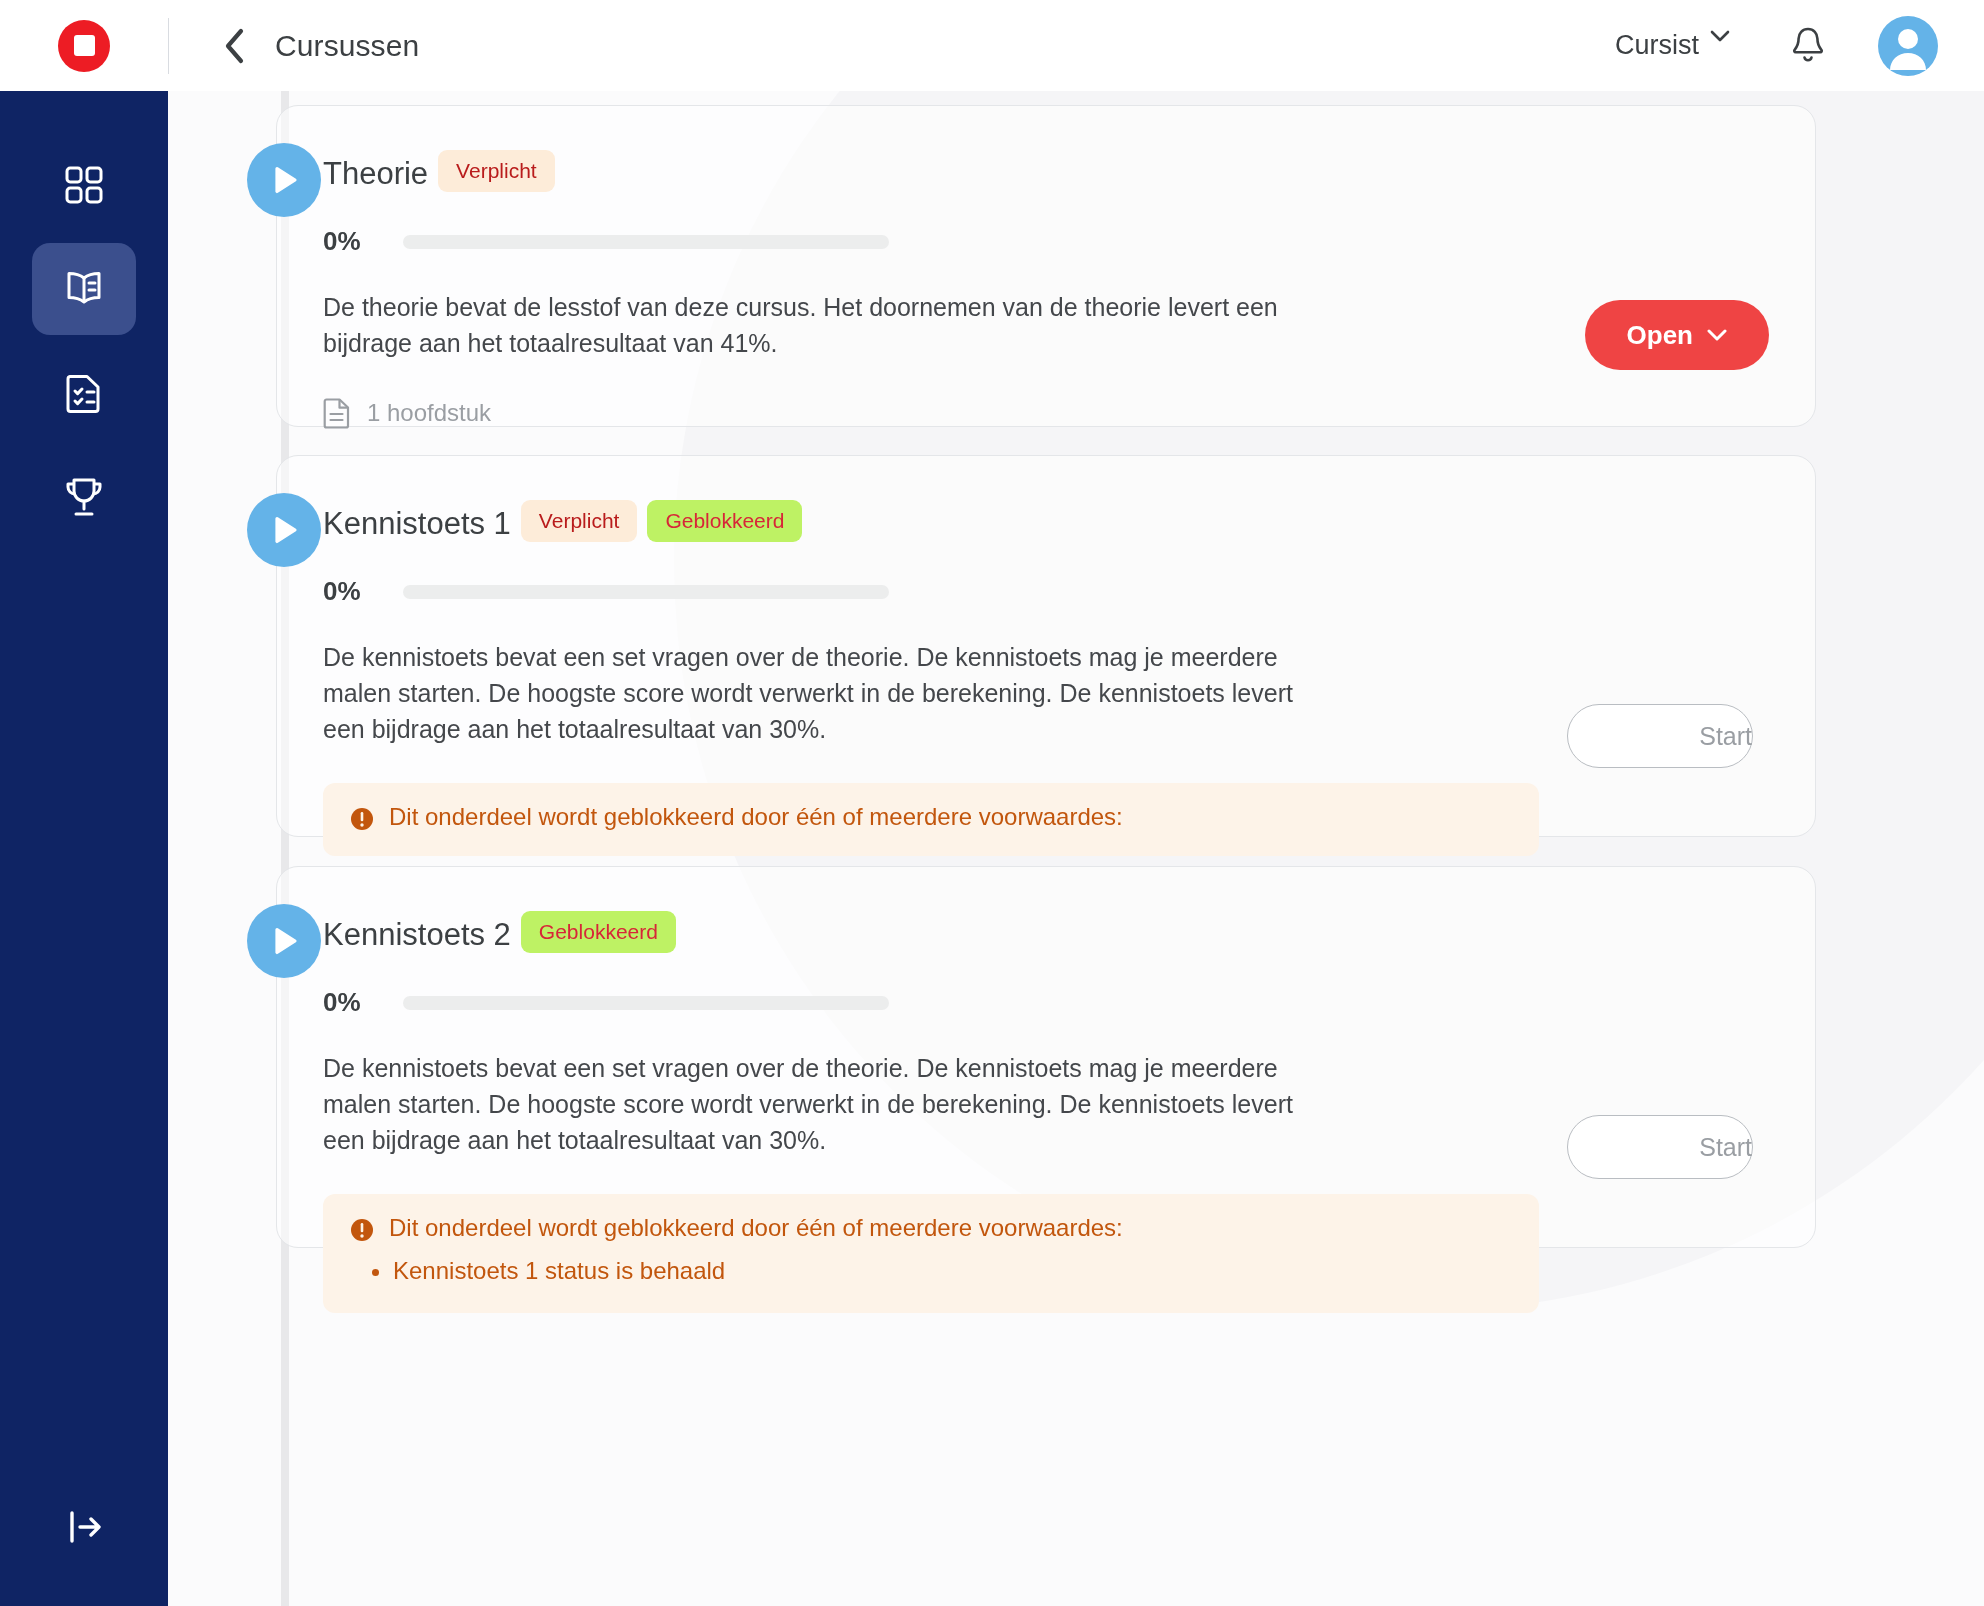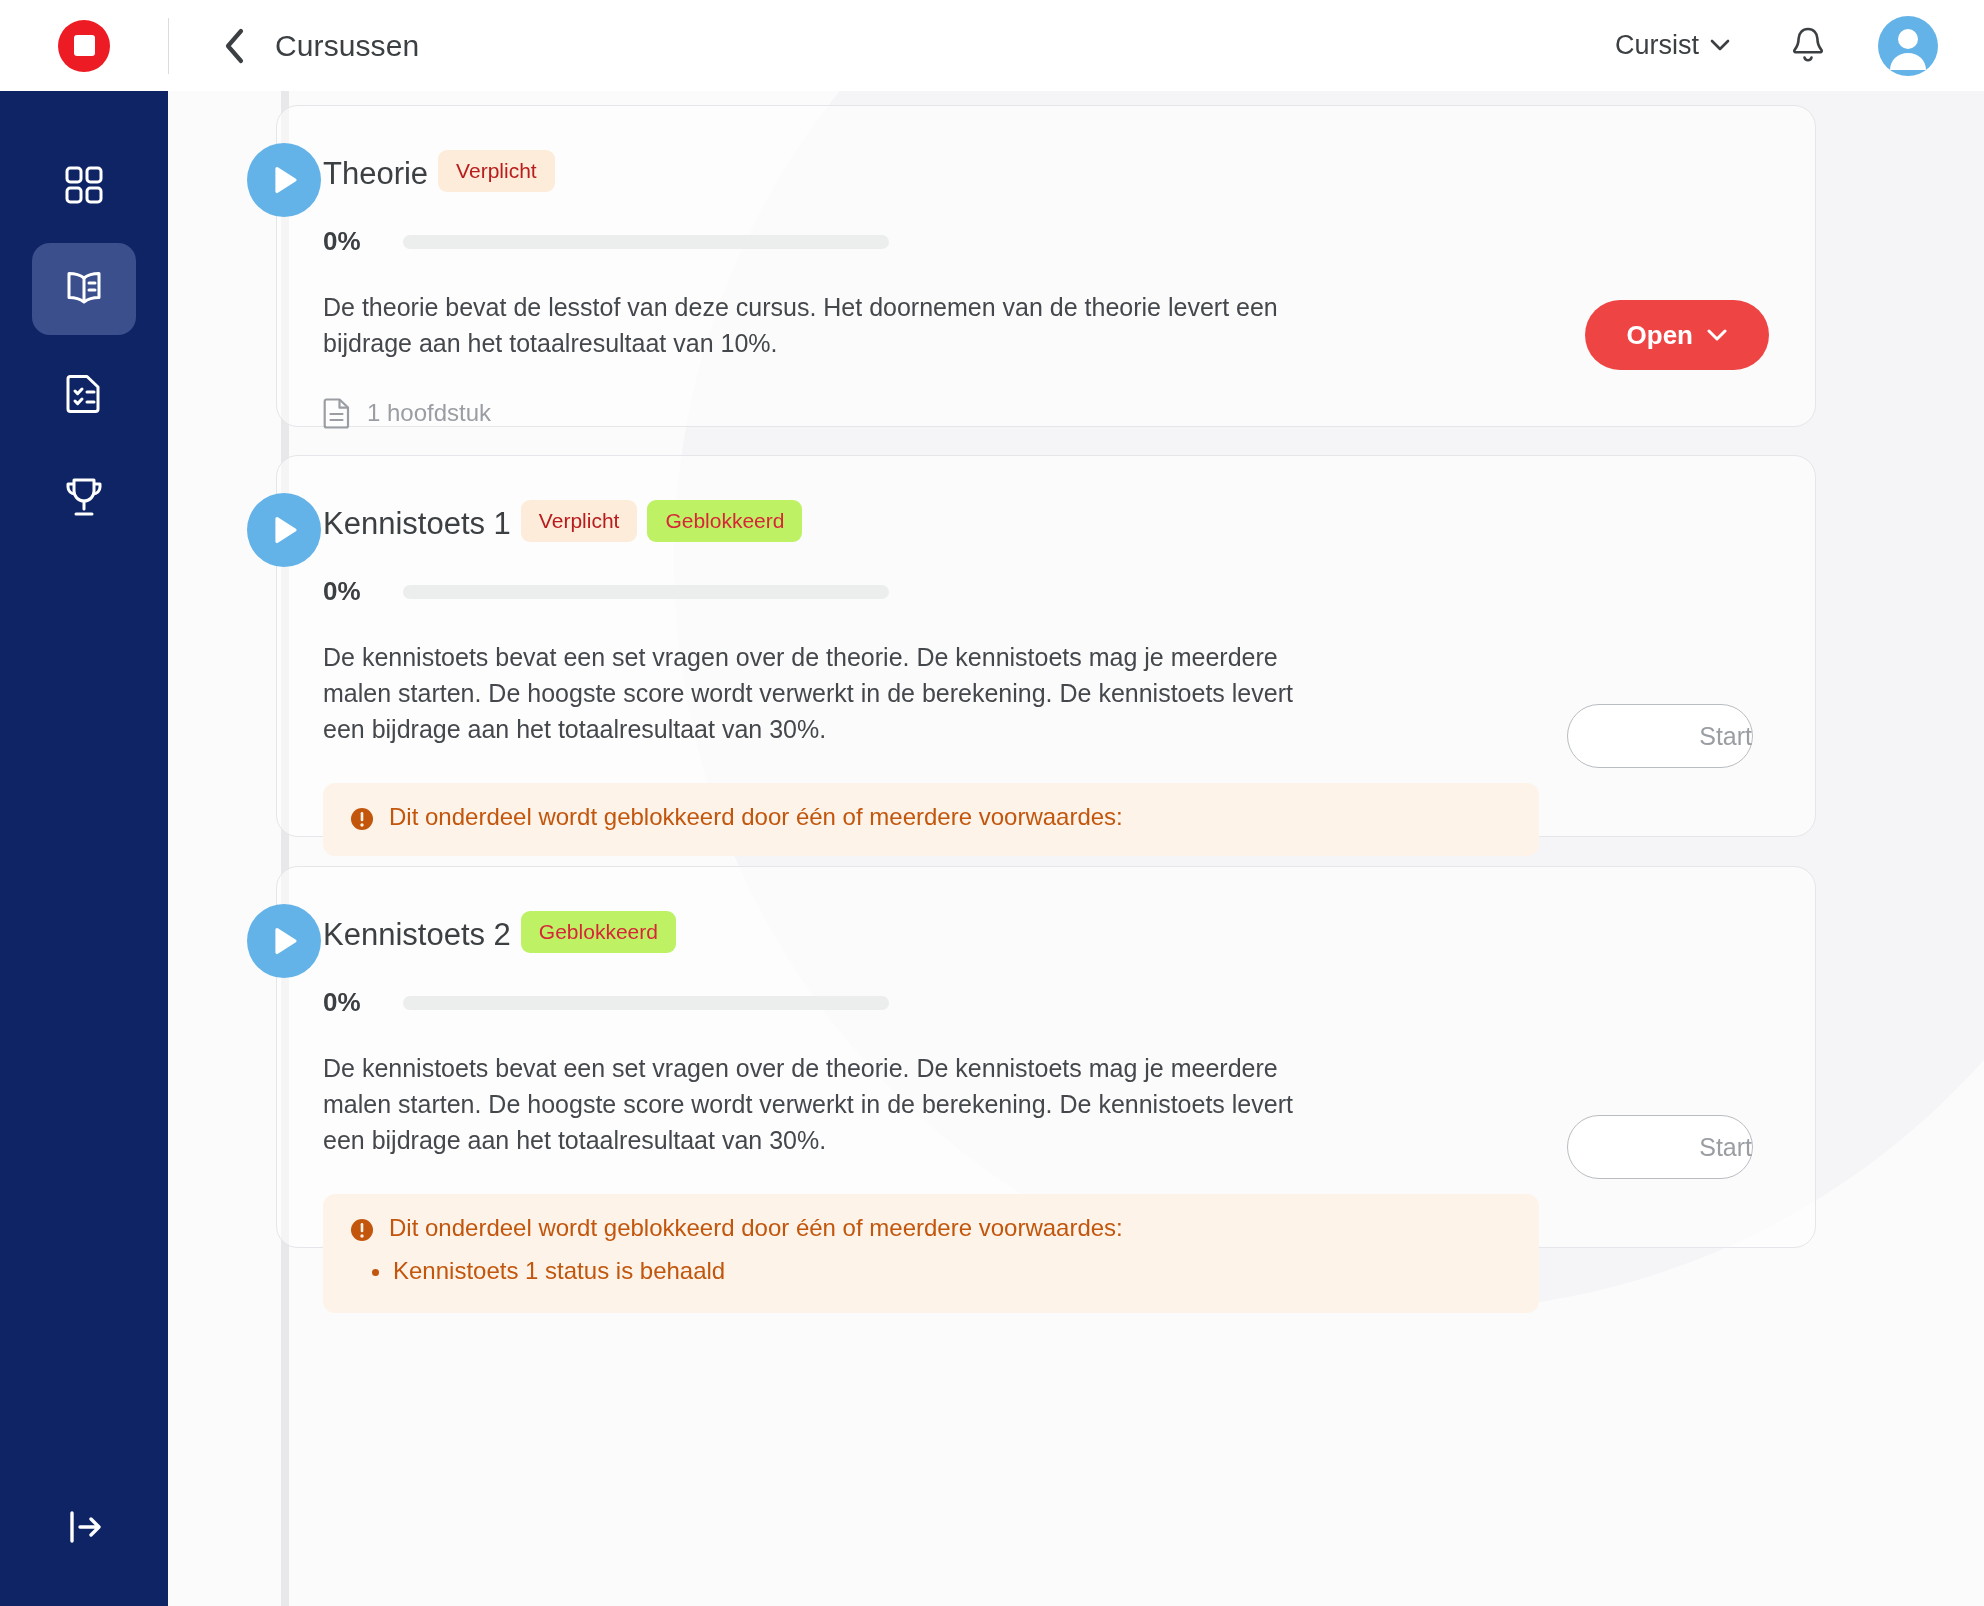--- a/index.html
+++ b/index.html
@@ -37,21 +37,21 @@
     margin-left: 48px; width: 34px; height: 34px;
     display: flex; align-items: center; justify-content: center;
     cursor: pointer;
   }
   .page-title {
     margin-left: 24px;
     font-size: 30px; color: #3c4043; letter-spacing: .1px;
   }
   .topbar-spacer { flex: 1; }
   .role-select {
-    display: flex; align-items: center; gap: 11px;
+    display: flex; gap: 11px;
     font-size: 27px; color: #3c4043; cursor: pointer;
     margin-right: 54px;
   }
   .bell-btn { width: 48px; height: 48px; display:flex; align-items:center; justify-content:center; cursor:pointer; }
   .avatar {
     width: 60px; height: 60px; border-radius: 50%;
     background: #64b3e8; margin-left: 46px; margin-right: 46px;
     display: flex; align-items: flex-end; justify-content: center;
     overflow: hidden; cursor: pointer;
   }
@@ -279,21 +279,21 @@
       <div class="card-head">
         <span class="card-title">Theorie</span>
         <span class="badge badge-req">Verplicht</span>
       </div>
       <div class="progress-row">
         <span class="progress-pct">0%</span>
         <div class="progress-track">
           <div class="progress-fill" style="width:0%"></div>
         </div>
       </div>
-      <div class="card-desc">De theorie bevat de lesstof van deze cursus. Het doornemen van de theorie levert een bijdrage aan het totaalresultaat van 10%.</div>
+      <div class="card-desc">De theorie bevat de lesstof van deze cursus. Het doornemen van de theorie levert een bijdrage aan het totaalresultaat van 41%.</div>
 
     <div class="meta-row">
       <svg width="28" height="32" viewBox="0 0 28 32" fill="none">
                 <path d="M3.5 2.5h13L25 10.5v18.2a1.8 1.8 0 0 1-1.8 1.8H3.5a1.8 1.8 0 0 1-1.8-1.8V4.3a1.8 1.8 0 0 1 1.8-1.8z" stroke="#9a9ea3" stroke-width="2.2" stroke-linejoin="round"></path>
                 <path d="M16.5 2.5v8.2H25" stroke="#9a9ea3" stroke-width="2.2" stroke-linejoin="round"></path>
                 <path d="M7.5 17h12M7.5 23h12" stroke="#9a9ea3" stroke-width="2.2" stroke-linecap="round"></path>
               </svg>
       <span class="meta-text">1 hoofdstuk</span>
     </div>
 

